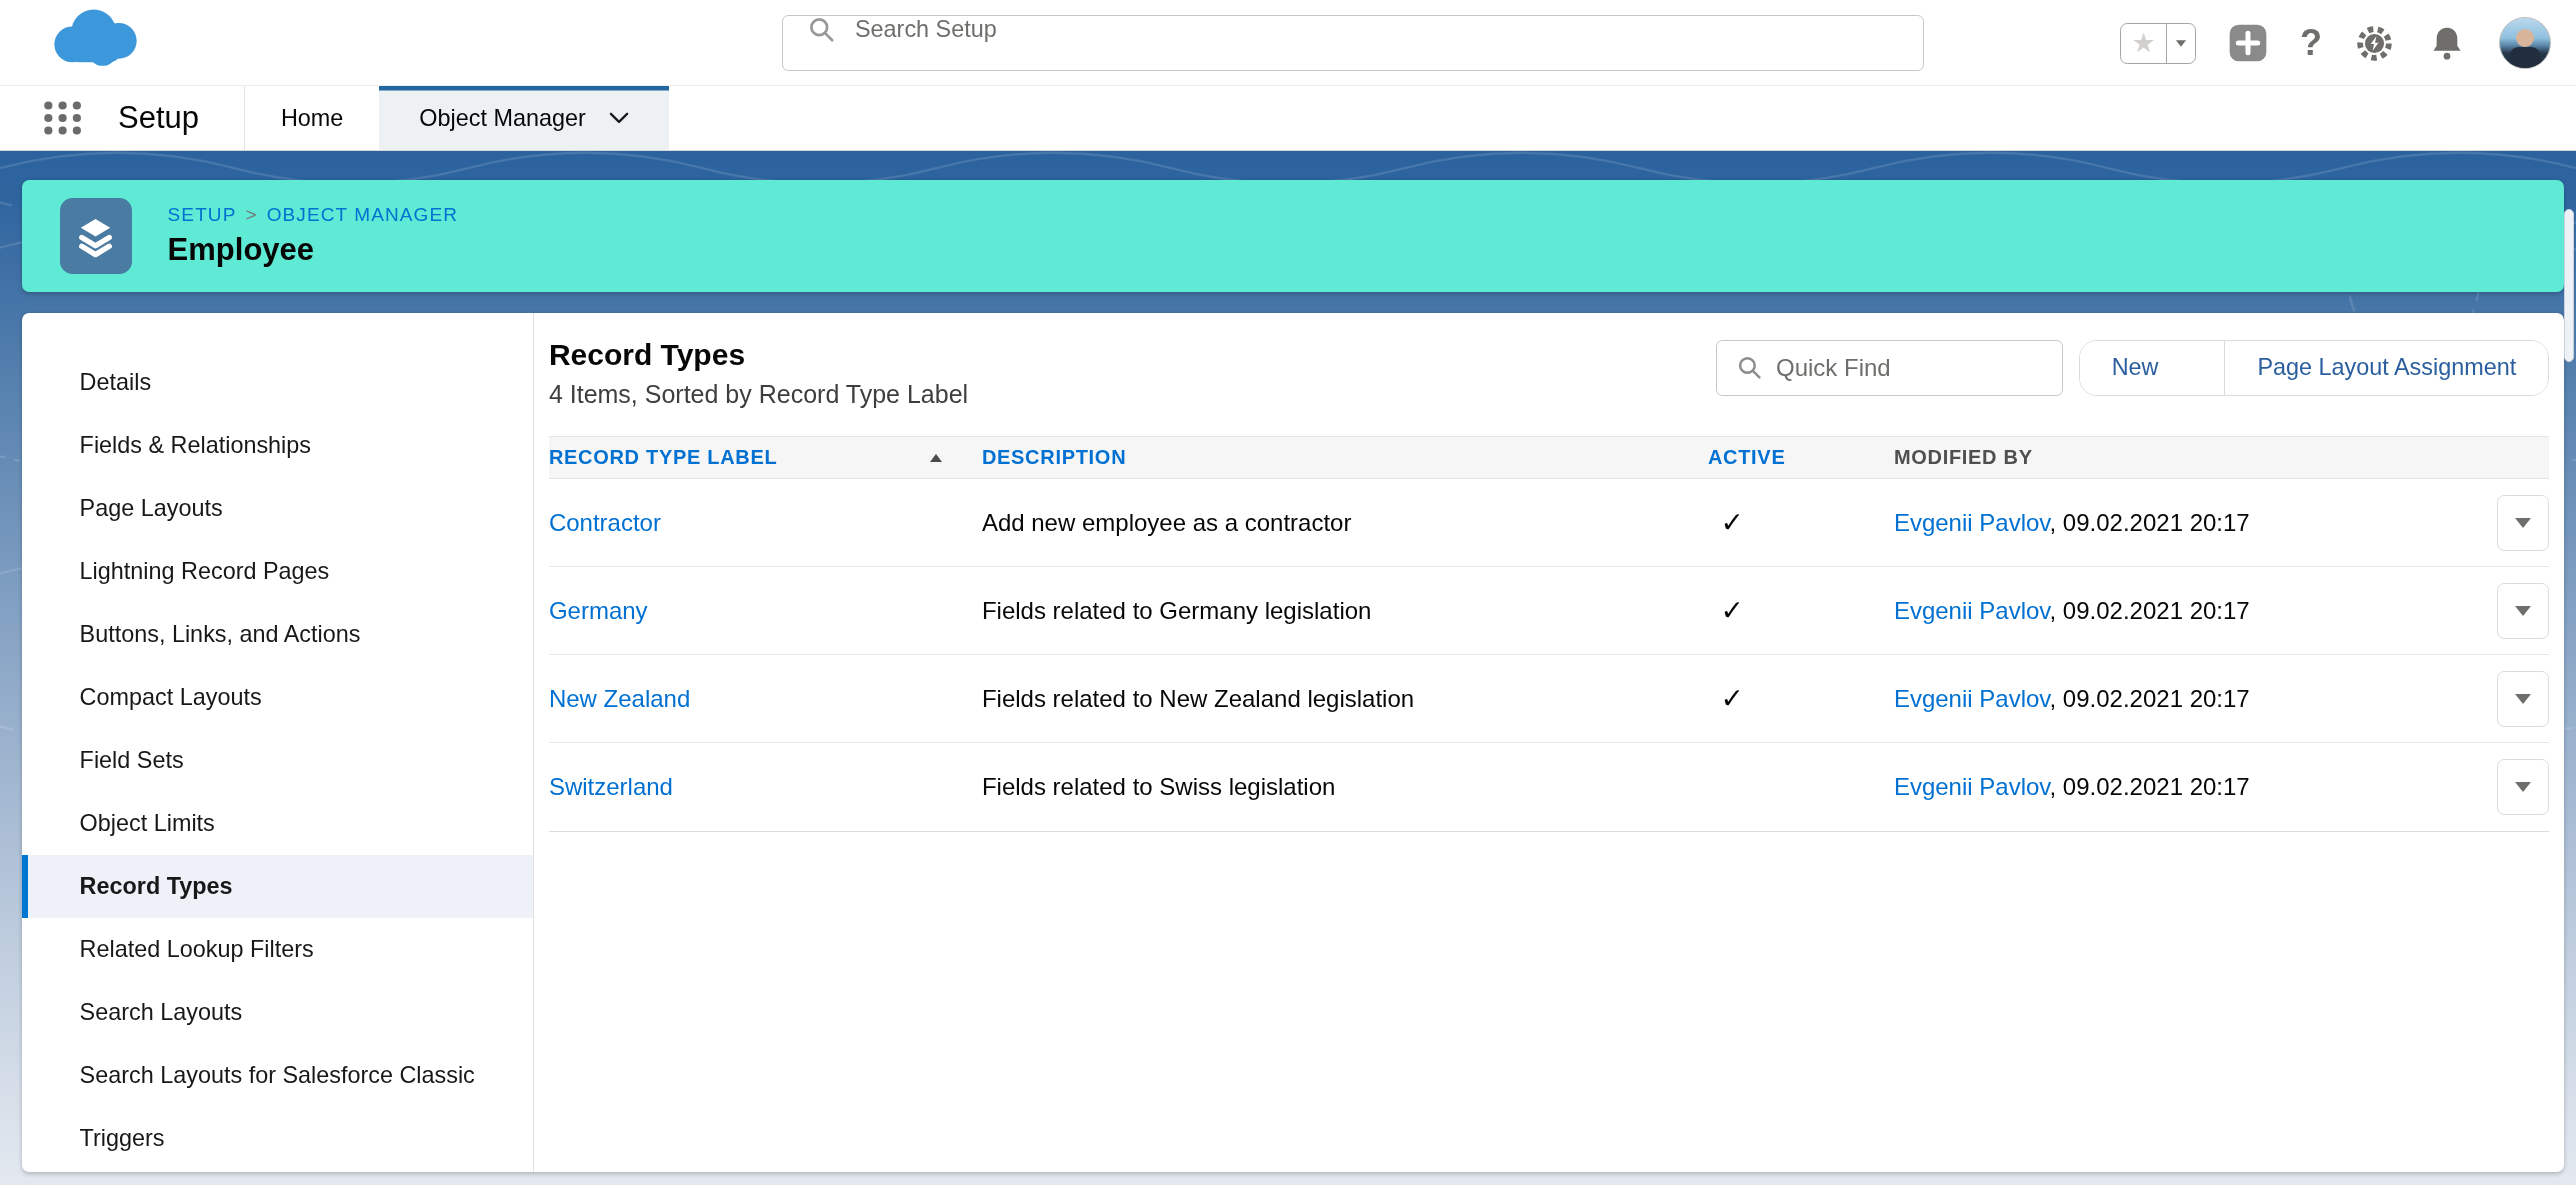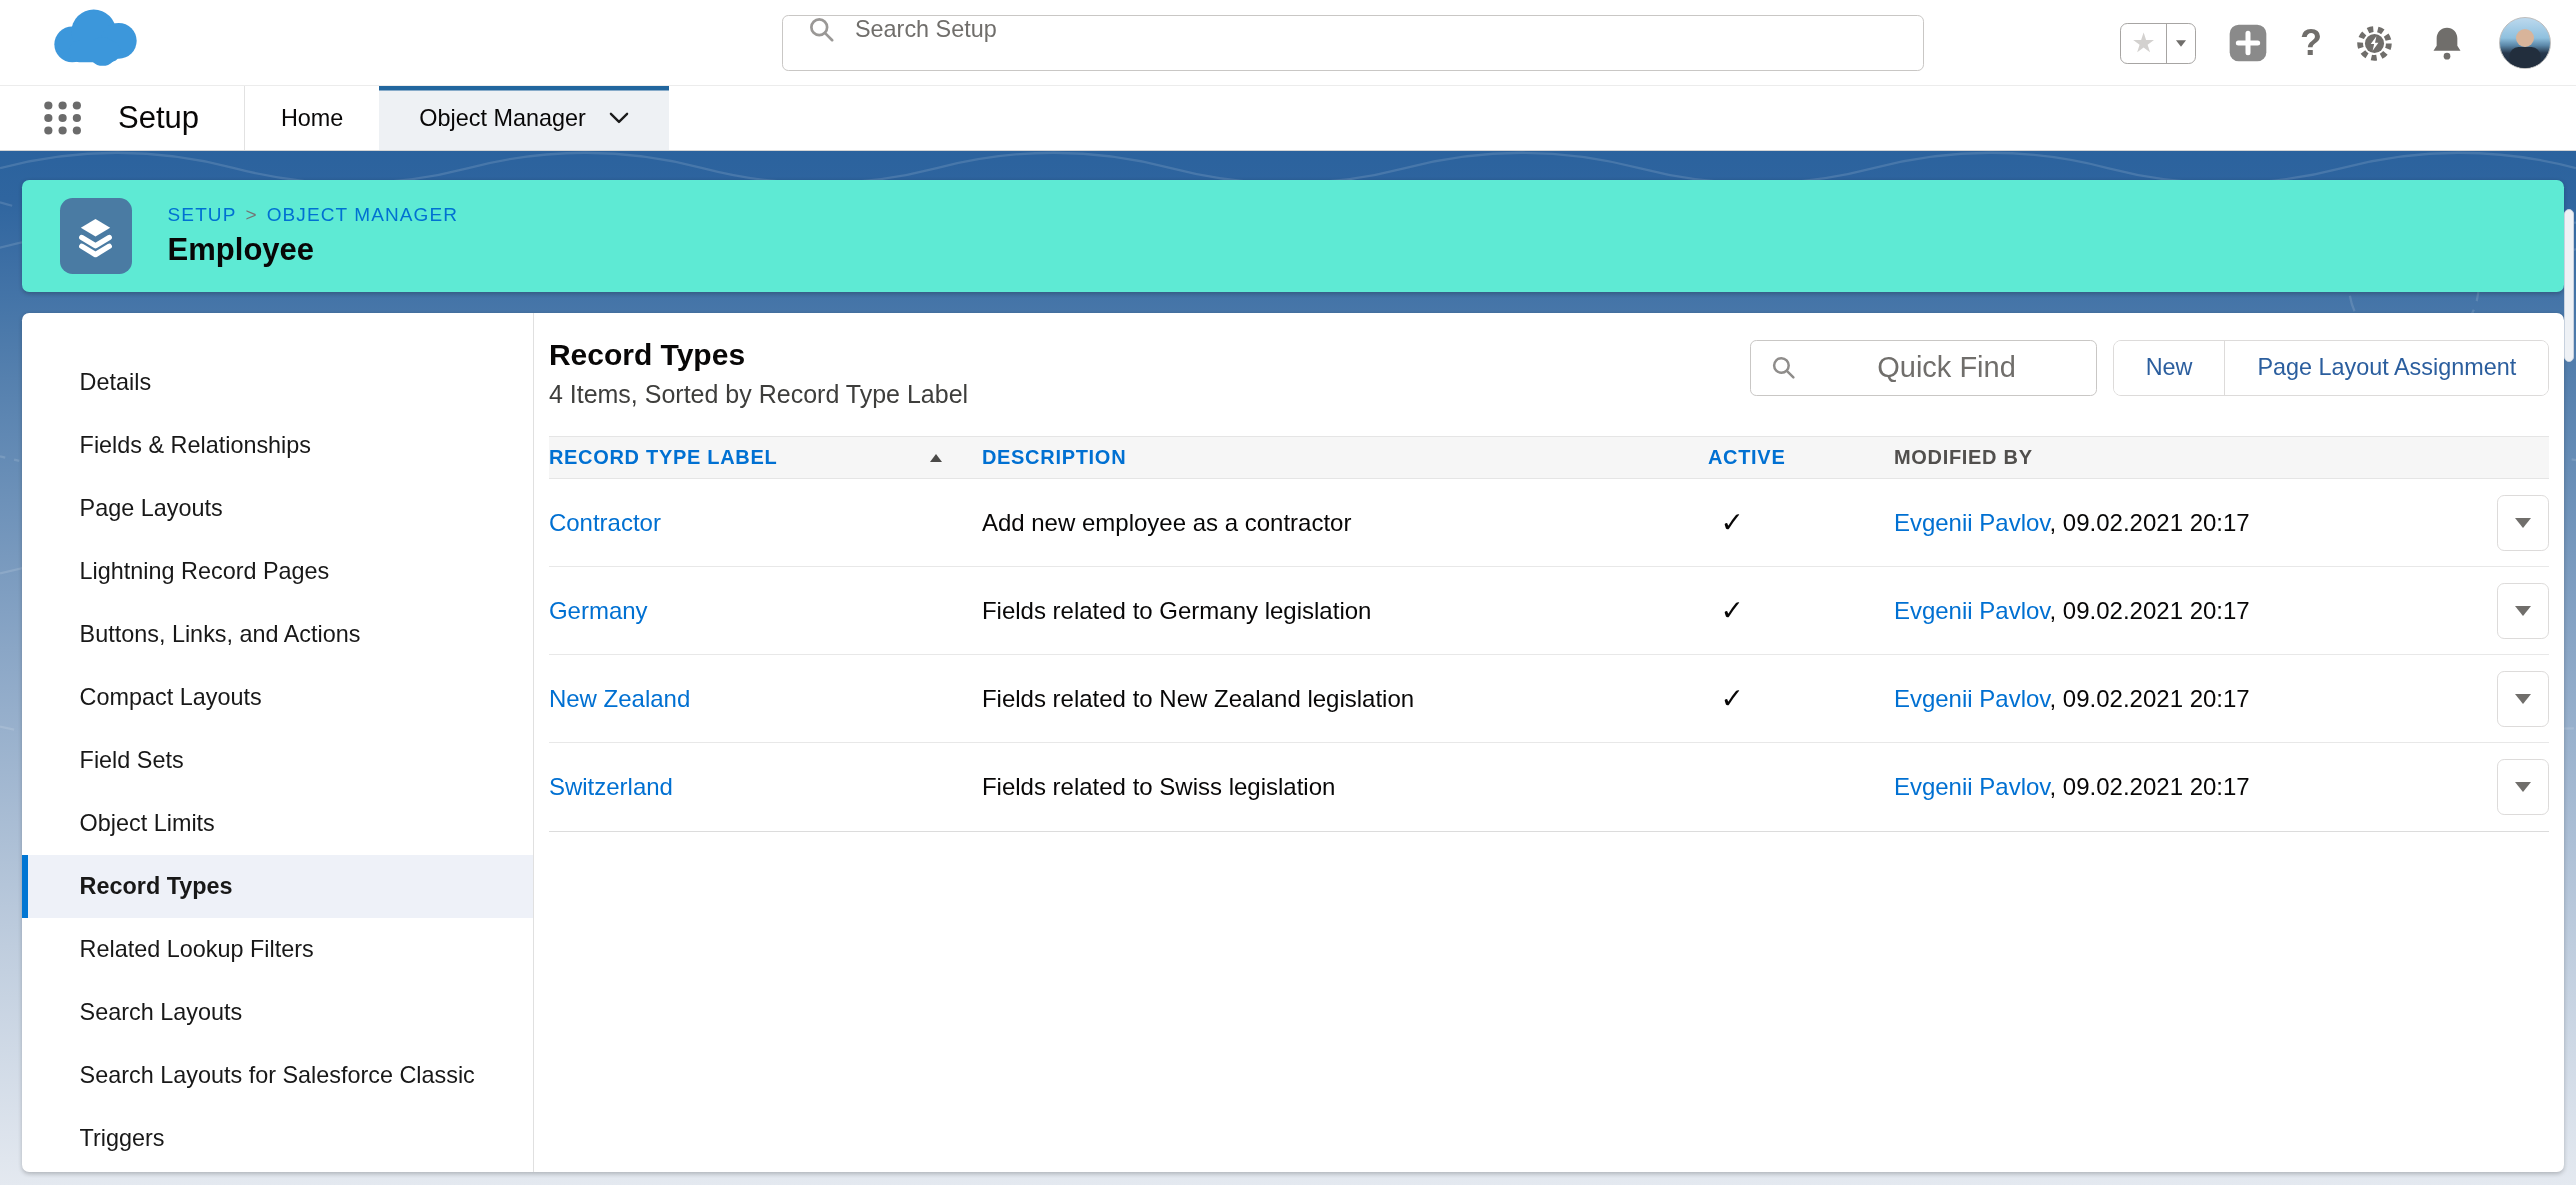--- a/index.html
+++ b/index.html
@@ -55,23 +55,23 @@
   .side-item.active { background:#eef1f8; font-weight:700; }
   .side-item.active::before { content:""; position:absolute; left:0; top:0; bottom:0; width:6.3px; background:#0176d3; }
 
   .main { flex:1; padding:25px 14.4px 0 15.3px; min-width:0; }
   .main-head { display:flex; justify-content:space-between; align-items:flex-start; }
   .page-title { font-size:30px; font-weight:700; color:#080707; }
   .page-sub { font-size:25px; color:#3e3e3c; margin-top:8px; }
   .controls { display:flex; align-items:center; margin-top:1.8px; }
   .quickfind { width:347px; height:56px; border:0.9px solid #c9c7c5; border-radius:6.3px; display:flex; align-items:center; padding:0 12.6px 0 20px; background:#fff; }
   .quickfind svg { margin-right:14.4px; flex:0 0 auto; }
-  .quickfind input { border:none; outline:none; flex:1; min-width:0; font-size:29px; color:#ef4444; background:transparent; font-family:inherit;text-align:center; }
+  .quickfind input { border:none; outline:none; flex:1; min-width:0; font-size:24px; color:#ef4444; background:transparent; font-family:inherit; }
   .quickfind input::placeholder { color:#706e6b; opacity:1; }
-  .btn-group { display:flex; margin-left:16px; border:0.9px solid #dddbda; border-radius:8px; overflow:hidden; background:#fff; }
+  .btn-group { display:flex; margin-left:16px; border:0.9px solid #dddbda; border-radius:18px; overflow:hidden; background:#fff;gap:34px; }
   .btn { height:54px; display:flex; align-items:center; padding:0 32px; font-size:23.4px; color:#2b5e9e; background:#fff; border:none; cursor:pointer; font-family:inherit; }
   .btn + .btn { border-left:0.9px solid #dddbda; }
 
   
   .rt-table { margin-top:27px; border-bottom:1.8px solid #dcdcdc; }
   .t-head, .t-row { display:grid; grid-template-columns:433px 726px 186px 1fr 83px; align-items:center; }
   .t-head { height:43px; background:#f6f6f6; border-top:0.9px solid #e5e5e5; border-bottom:0.9px solid #e5e5e5; font-size:20px; font-weight:700; letter-spacing:0.7px; }
   .t-head .hcell { color:#0070d2; white-space:nowrap; }
   .t-head .hcell.plain { color:#514f4d; }
   .hcell.sortable { display:flex; align-items:center; }

